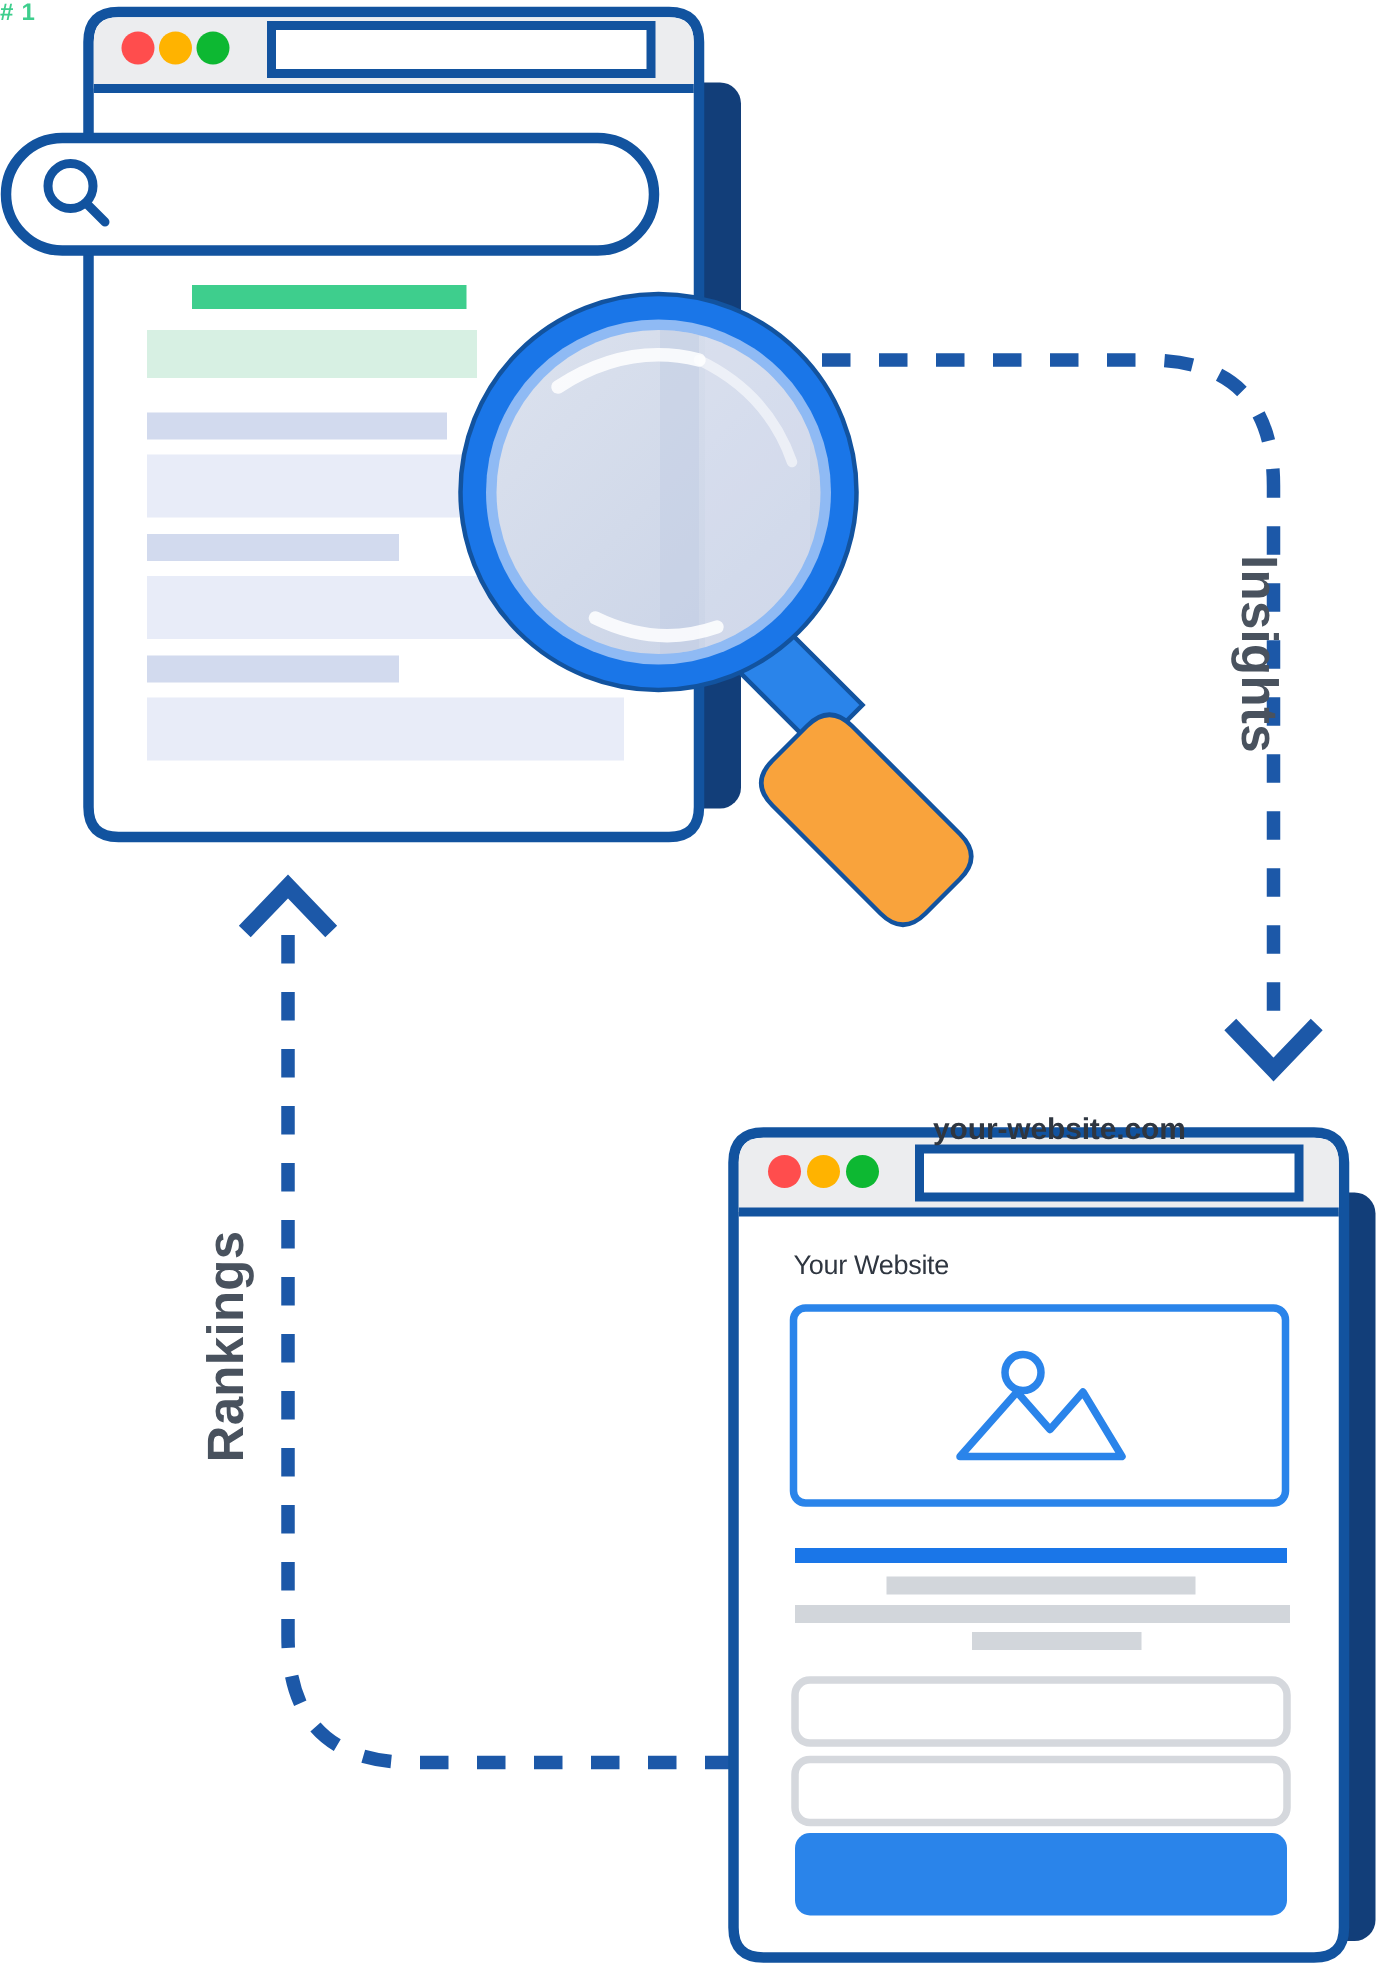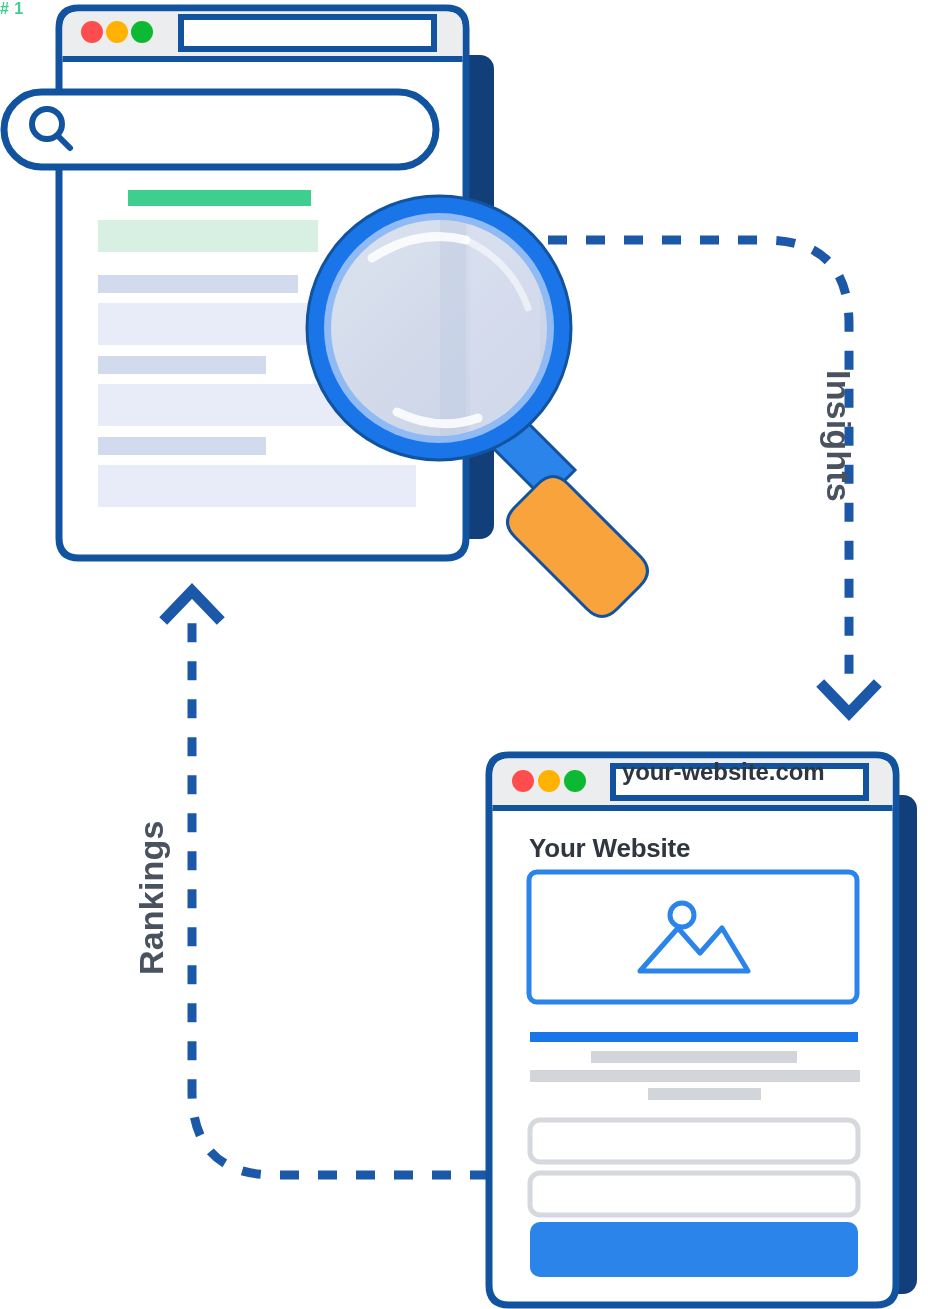--- a/index.html
+++ b/index.html
@@ -41,29 +41,29 @@
     transform-origin:0 0;
     transform:rotate(-90deg);
   }
   .winlabel{
     position:absolute;
     color:#2F3640;
     white-space:nowrap;
     user-select:none;
   }
   #url-text{
-    left:622px; top:758px;
-    font-size:24px;
+    left:622px; top:742px;
+    font-size:20px;
     font-weight:bold;
     letter-spacing:-0.1px;
   }
   #site-title{
     left:529px; top:833px;
-    font-size:26px;
-    font-weight:bold;
+    font-size:18px;
+    font-weight:normal;
     letter-spacing:-0.2px;
   }
   #rank-badge{
     left:96px; top:188px;
     font-size:16px;
     font-weight:bold;
     color:#3ECE8D;
     letter-spacing:0.5px;
     user-select:none;
   }

